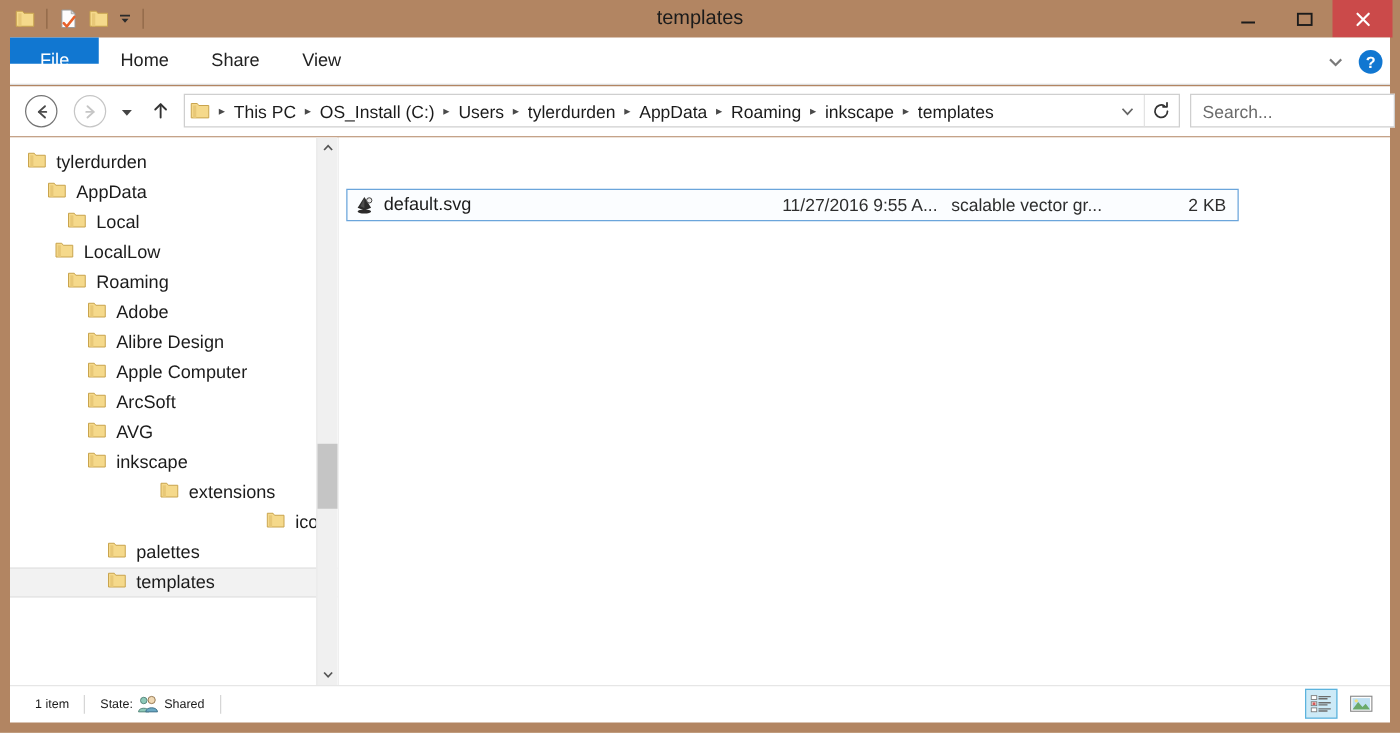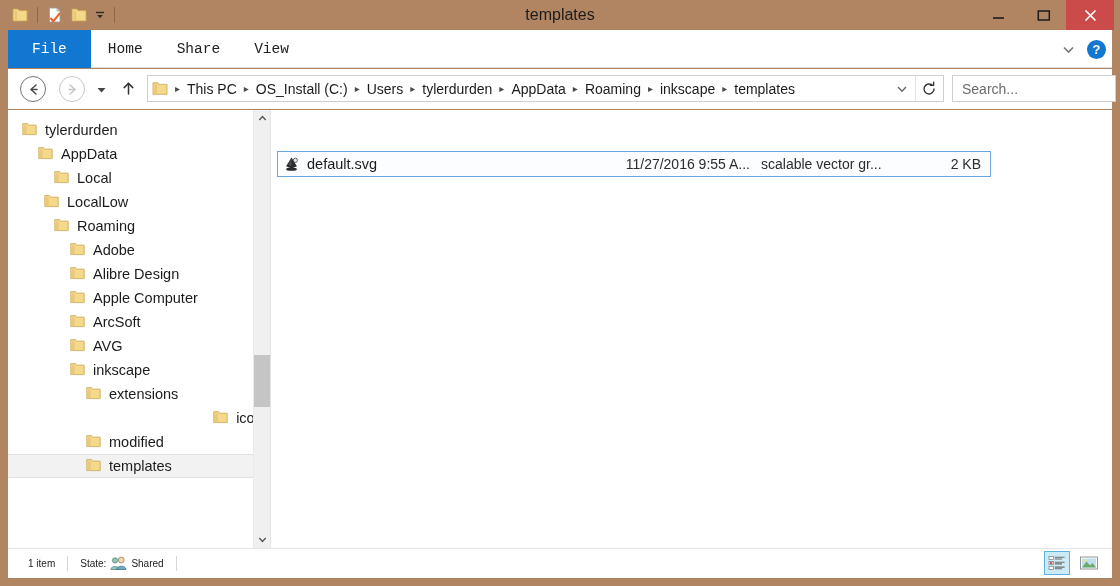--- a/index.html
+++ b/index.html
@@ -58,23 +58,23 @@
 
   
   #ribbon {
     position: absolute; left: 8px; top: 30px;
     width: 1104px; height: 38px;
     background: #ffffff;
     border-bottom: 1px solid #dcdcdc;
   }
   #tabs { display: flex; align-items: stretch; height: 38px; }
   .tab {
-    height: 38px; line-height: 38px;
+    height: 21px; line-height: 38px;
     padding: 0 17px;
-    font-size: 14.5px; color: #222; font-family: Liberation Mono, monospace;
+    font-size: 14.5px; color: #222;
   }
   .tab.file {
     background: #1177d1; color: #fff;
     padding: 0 24px;
     font-size: 14.5px;
   }
   #ribbon-right {
     position: absolute; right: 6px; top: 0;
     height: 38px; display: flex; align-items: center; gap: 8px;
   }
@@ -489,40 +489,40 @@
               </svg></span>
             <span>AVG</span>
           </div>
           <div class="tree-item" style="padding-left: 62px;">
             <span class="folder-ico"><svg width="16" height="14" viewBox="0 0 16 14">
                 <path d="M0.8,1.6 L5.4,1.6 L6.6,3.2 L14.2,3.2 L14.2,12.6 L0.8,12.6 Z" fill="#f5d98b" stroke="#c9a44e" stroke-width="0.8"></path>
                 <path d="M2.2,3.2 L4.7,3.2 L4.7,12.6 L2.2,12.6 Z" fill="#e8c877"></path>
               </svg></span>
             <span>inkscape</span>
           </div>
+          <div class="tree-item" style="padding-left: 120px;">
+            <span class="folder-ico"><svg width="16" height="14" viewBox="0 0 16 14">
+                <path d="M0.8,1.6 L5.4,1.6 L6.6,3.2 L14.2,3.2 L14.2,12.6 L0.8,12.6 Z" fill="#f5d98b" stroke="#c9a44e" stroke-width="0.8"></path>
+                <path d="M2.2,3.2 L4.7,3.2 L4.7,12.6 L2.2,12.6 Z" fill="#e8c877"></path>
+              </svg></span>
+            <span>extensions</span>
+          </div>
+          <div class="tree-item" style="padding-left: 118px; justify-content: flex-end;">
+            <span class="folder-ico"><svg width="16" height="14" viewBox="0 0 16 14">
+                <path d="M0.8,1.6 L5.4,1.6 L6.6,3.2 L14.2,3.2 L14.2,12.6 L0.8,12.6 Z" fill="#f5d98b" stroke="#c9a44e" stroke-width="0.8"></path>
+                <path d="M2.2,3.2 L4.7,3.2 L4.7,12.6 L2.2,12.6 Z" fill="#e8c877"></path>
+              </svg></span>
+            <span>icons</span>
+          </div>
           <div class="tree-item" style="padding-left: 78px;">
             <span class="folder-ico"><svg width="16" height="14" viewBox="0 0 16 14">
                 <path d="M0.8,1.6 L5.4,1.6 L6.6,3.2 L14.2,3.2 L14.2,12.6 L0.8,12.6 Z" fill="#f5d98b" stroke="#c9a44e" stroke-width="0.8"></path>
                 <path d="M2.2,3.2 L4.7,3.2 L4.7,12.6 L2.2,12.6 Z" fill="#e8c877"></path>
               </svg></span>
-            <span>extensions</span>
-          </div>
-          <div class="tree-item" style="padding-left: 118px; justify-content: flex-end;">
-            <span class="folder-ico"><svg width="16" height="14" viewBox="0 0 16 14">
-                <path d="M0.8,1.6 L5.4,1.6 L6.6,3.2 L14.2,3.2 L14.2,12.6 L0.8,12.6 Z" fill="#f5d98b" stroke="#c9a44e" stroke-width="0.8"></path>
-                <path d="M2.2,3.2 L4.7,3.2 L4.7,12.6 L2.2,12.6 Z" fill="#e8c877"></path>
-              </svg></span>
-            <span>icons</span>
-          </div>
-          <div class="tree-item" style="padding-left: 78px;">
-            <span class="folder-ico"><svg width="16" height="14" viewBox="0 0 16 14">
-                <path d="M0.8,1.6 L5.4,1.6 L6.6,3.2 L14.2,3.2 L14.2,12.6 L0.8,12.6 Z" fill="#f5d98b" stroke="#c9a44e" stroke-width="0.8"></path>
-                <path d="M2.2,3.2 L4.7,3.2 L4.7,12.6 L2.2,12.6 Z" fill="#e8c877"></path>
-              </svg></span>
-            <span>modified</span>
+            <span>palettes</span>
           </div>
           <div class="tree-item selected" style="padding-left: 78px;">
             <span class="folder-ico"><svg width="16" height="14" viewBox="0 0 16 14">
                 <path d="M0.8,1.6 L5.4,1.6 L6.6,3.2 L14.2,3.2 L14.2,12.6 L0.8,12.6 Z" fill="#f5d98b" stroke="#c9a44e" stroke-width="0.8"></path>
                 <path d="M2.2,3.2 L4.7,3.2 L4.7,12.6 L2.2,12.6 Z" fill="#e8c877"></path>
               </svg></span>
             <span>templates</span>
           </div>
         </div>
 

